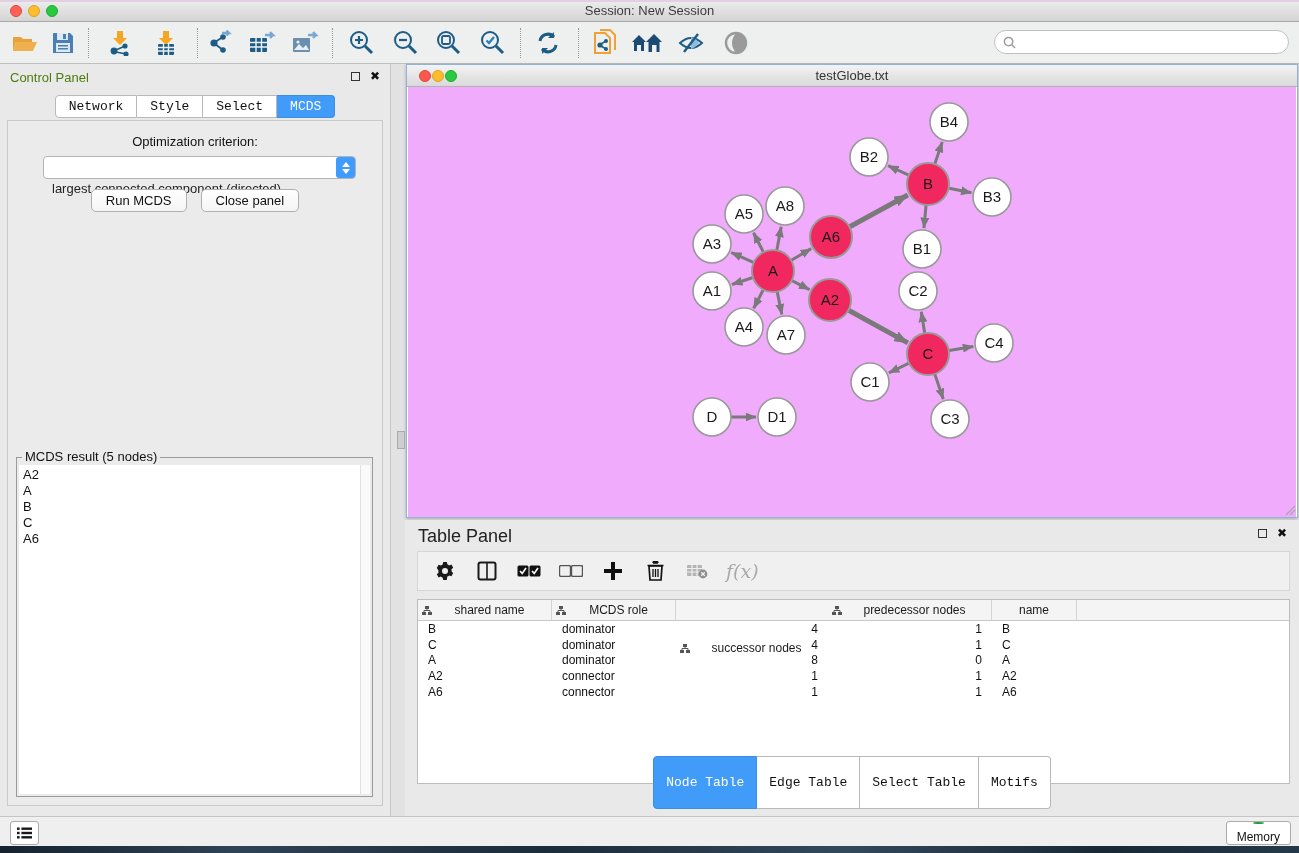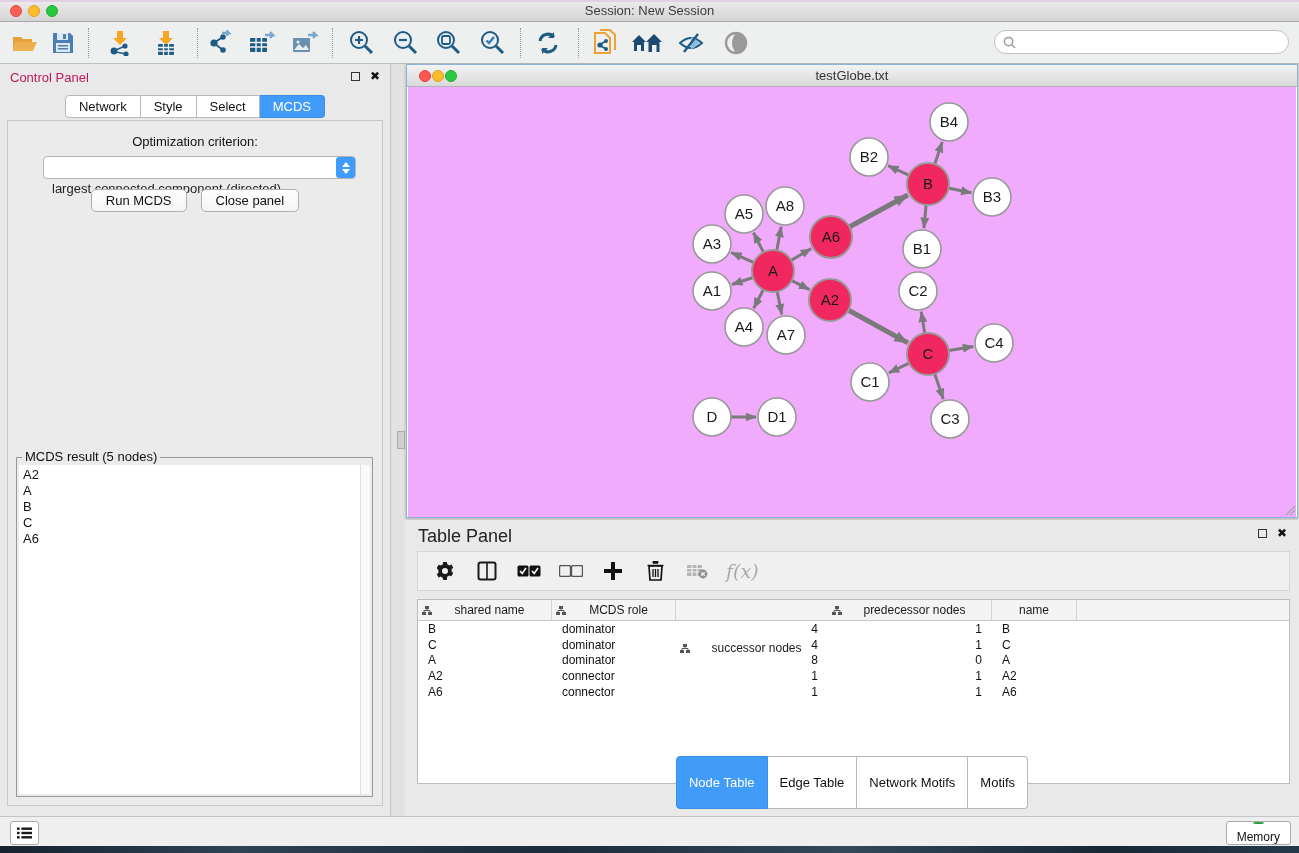--- a/index.html
+++ b/index.html
@@ -22,27 +22,27 @@
   .tsep{position:absolute;top:6px;height:30px;width:0;border-left:1px dotted #9a9a9a;}
   .searchbox{position:absolute;right:10px;top:8px;width:295px;height:24px;background:#fff;
     border:1px solid #c0c0c0;border-radius:12px;display:flex;align-items:center;padding:0 8px;box-sizing:border-box;}
   .searchbox input{border:none;outline:none;flex:1;font-size:12px;background:transparent;margin-left:5px;
     font-family:"Liberation Sans",sans-serif;}
   
   .workspace{position:absolute;left:0;top:64px;width:1299px;height:752px;background:#e2e2e2;}
   
   .cpanel{position:absolute;left:0;top:0;width:391px;height:752px;background:#e9e9e9;border-right:1px solid #c6c6c6;box-sizing:border-box;}
   .panel-head{position:absolute;left:0;top:0;right:0;height:26px;}
-  .panel-head .ptitle{position:absolute;left:10px;top:6px;font-size:13px;color:#be185d;}
+  .panel-head .ptitle{position:absolute;left:10px;top:6px;font-size:13px;color:#4d7c0f;}
   .wicon-float{position:absolute;top:8px;width:9px;height:9px;border:1.5px solid #333;box-sizing:border-box;}
   .wicon-close{position:absolute;top:4px;font-size:12px;font-weight:bold;color:#111;line-height:16px;}
   .cpanel .wicon-float{right:30px;} .cpanel .wicon-close{right:10px;}
   .seggroup{display:flex;}
   .cp-tabs{position:absolute;left:0;right:0;top:31px;justify-content:center;}
-  .seg{background:#fff;border:1px solid #b9b9b9;border-left:none;padding:3px 13px;font-size:13px;color:#111;cursor:default;}
+  .seg{background:#fff;border:1px solid #b9b9b9;border-left:none;padding:3px 13px;font-size:13px;color:#111;cursor:default;font-family:Liberation Mono, monospace;}
   .seg:first-child{border-left:1px solid #b9b9b9;border-radius:4px 0 0 4px;}
   .seg:last-child{border-radius:0 4px 4px 0;}
   .seg.active{background:#419bf9;border-color:#3a8ee4;color:#fff;}
   .cp-content{position:absolute;left:7px;right:7px;top:56px;bottom:10px;background:#ebebeb;
     border:1px solid #c9c9c9;box-sizing:border-box;}
   .opt-label{position:absolute;left:0;right:0;top:13px;text-align:center;font-size:13px;color:#111;}
   .select{position:absolute;left:35px;top:35px;width:313px;height:23px;background:#fff;
     border:1px solid #b4b4b4;border-radius:4px;box-sizing:border-box;font-size:13px;display:flex;align-items:center;}
   .select .selval{flex:1;padding-left:8px;white-space:nowrap;overflow:hidden;margin-top:41px;}
   .select .spinner{width:19px;height:21px;background:#3f9bfd;border-radius:3px;margin-right:0px;
@@ -564,21 +564,21 @@
               <div class="td" style="width: 152px; text-align: right;">1</div>
               <div class="td" style="width: 164px; text-align: right;">1</div>
               <div class="td" style="width: 85px; text-align: left;">A6</div>
             </div>
           </div>
       </div>
 
       <div class="seggroup ttabs" id="table-tabs">
           <div class="seg active">Node Table</div>
           <div class="seg">Edge Table</div>
-          <div class="seg">Network Motifs</div>
+          <div class="seg">Select Table</div>
           <div class="seg">Motifs</div>
         </div>
     </div>
   </div>
 
   <div class="statusbar">
     <div class="listbtn">
       <svg width="15" height="12" viewBox="0 0 15 12">
           <g fill="#1a1a1a">
             <rect x="0" y="0.5" width="2.6" height="2.4"></rect>

